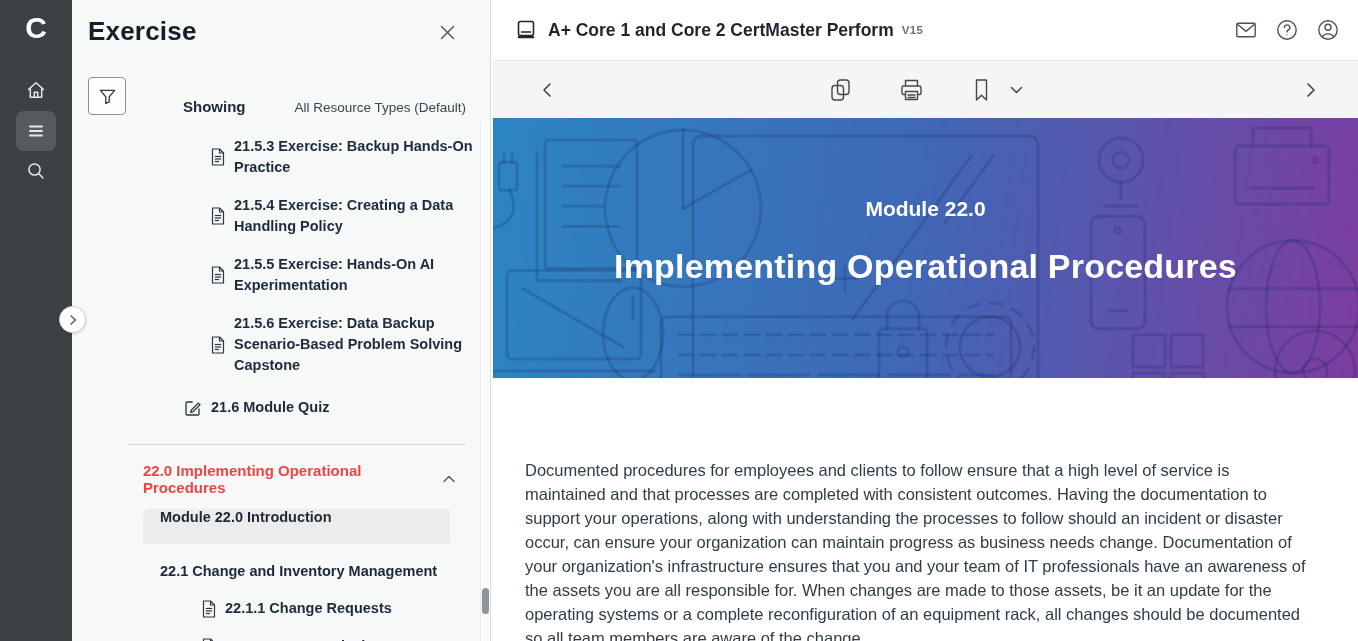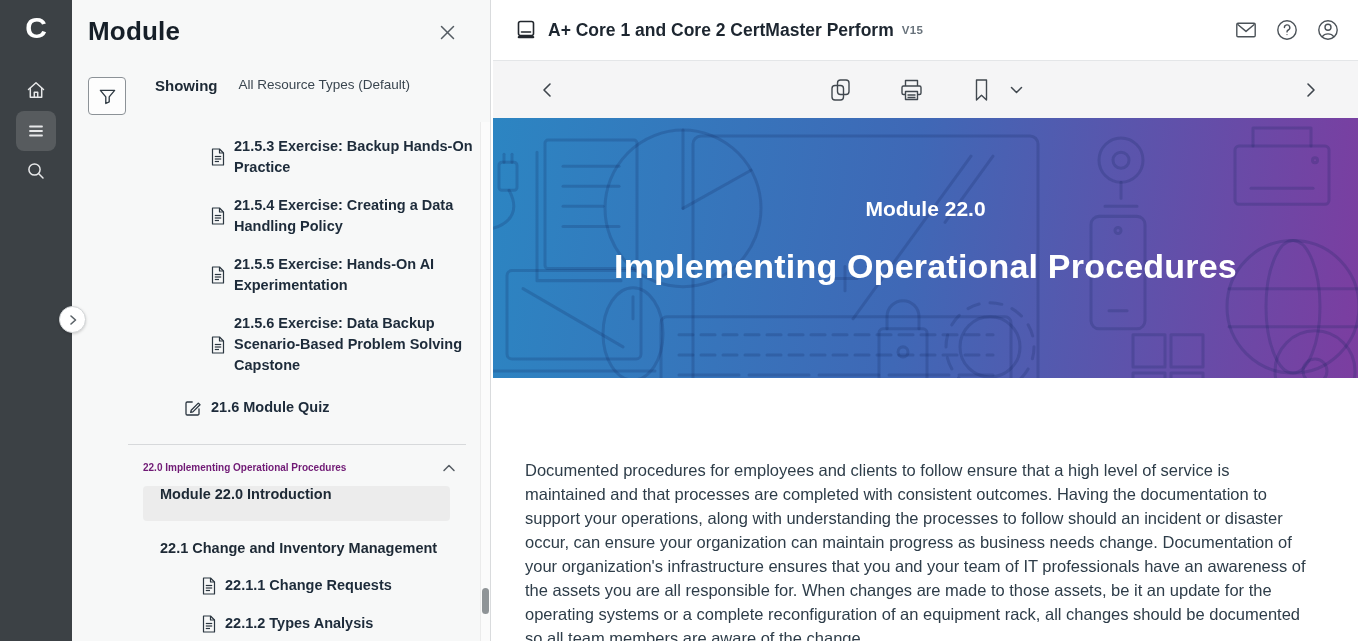--- a/index.html
+++ b/index.html
@@ -20,39 +20,39 @@
   .expand-handle { position: absolute; left: 59px; top: 306px; width: 27px; height: 27px; border-radius: 50%;
           background: #fff; border: 1px solid #d2d5d7; box-shadow: 0 1px 3px rgba(0,0,0,.18);
           display: flex; align-items: center; justify-content: center; color: #5a6167; z-index: 6; }
 
   
   .panel { position: absolute; left: 72px; top: 0; width: 419px; height: 641px; background: #f7f8f8;
            border-right: 1px solid #d9dbdd; overflow: hidden; }
   .panel-head { display: flex; align-items: flex-start; justify-content: space-between; padding: 16px 32px 0 16px; }
   .panel-head h1 { font-size: 26px; font-weight: 700; color: #161f28; letter-spacing: .2px; }
   .close-btn { margin-top: 6px; color: #555c63; }
-  .filter-row { display: flex; align-items: flex-start; margin: 30px 0 0 16px; }
+  .filter-row { display: flex; align-items: flex-end; margin: 30px 0 0 16px; gap: 28px; }
   .filter-btn { width: 38px; height: 38px; border: 1px solid #8c9297; border-radius: 4px; background: #fdfdfd;
                 display: flex; align-items: center; justify-content: center; color: #2f3a43; }
   .showing { font-size: 15px; font-weight: 700; color: #1d2935; margin-left: 29px; }
   .filter-val { font-size: 13.5px; color: #3a4650; margin-left: 21px; }
 
   .tree { margin-top: 21px; padding-left: 40px; }
   .item { display: flex; align-items: center; gap: 9px; margin-bottom: 17px; color: #1d2b3a; }
   .item .lbl { font-size: 14.5px; font-weight: 700; line-height: 1.45; max-width: 258px; }
   .item .ic { flex: 0 0 auto; color: #2b3640; }
   .item.lvl2 { margin-left: 99px; }
   .item.lvl1 { margin-left: 72px; }
   .item.lvl1b { margin-left: 90px; margin-bottom: 17px; }
   .item.quiz { margin-top: 21px; margin-bottom: 0; }
 
   .tree-divider { border: none; border-top: 1px solid #d7d9db; margin: 26px 24px 0 16px; }
 
   .sec-head { display: flex; align-items: center; justify-content: space-between; margin: 17px 34px 0 31px; cursor: pointer; }
-  .sec-head .lbl { font-size: 10px; font-weight: 700; color: #701a75; }
+  .sec-head .lbl { font-size: 15px; font-weight: 700; color: #ef4444; }
   .sec-head .ic { color: #555c63; }
 
   .child-sel { margin: 13px 40px 0 31px; height: 35px; background: #ececec; border-radius: 4px;
                display: flex; align-items: flex-start; padding-left: 17px; cursor: pointer; }
   .child-sel .lbl { font-size: 14.5px; font-weight: 700; color: #1d2935; }
   .child-plain { margin: 19px 0 0 48px; font-size: 14.5px; font-weight: 700; color: #1d2935; cursor: pointer; }
   .tree .gap-after-211 { margin-top: 19px; }
 
   .scrollbar { position: absolute; right: 0; top: 122px; bottom: 0; width: 10px; background: #fbfbfb;
                border-left: 1px solid #ebebeb; }
@@ -125,21 +125,21 @@
 <button class="expand-handle">
   <span>
     <svg width="12" height="12" viewBox="0 0 12 12" fill="none" stroke="currentColor" stroke-width="1.6" stroke-linecap="round" stroke-linejoin="round">
       <polyline points="4,2 8.5,6 4,10"></polyline>
     </svg>
   </span>
 </button>
 
 <section class="panel">
   <div class="panel-head">
-    <h1>Module</h1>
+    <h1>Exercise</h1>
     <button class="close-btn">
       <span>
         <svg width="21" height="21" viewBox="0 0 21 21" fill="none" stroke="currentColor" stroke-width="1.5" stroke-linecap="round">
           <line x1="4.5" y1="4.5" x2="16.5" y2="16.5"></line>
             <line x1="16.5" y1="4.5" x2="4.5" y2="16.5"></line>
         </svg>
       </span>
     </button>
   </div>
 

